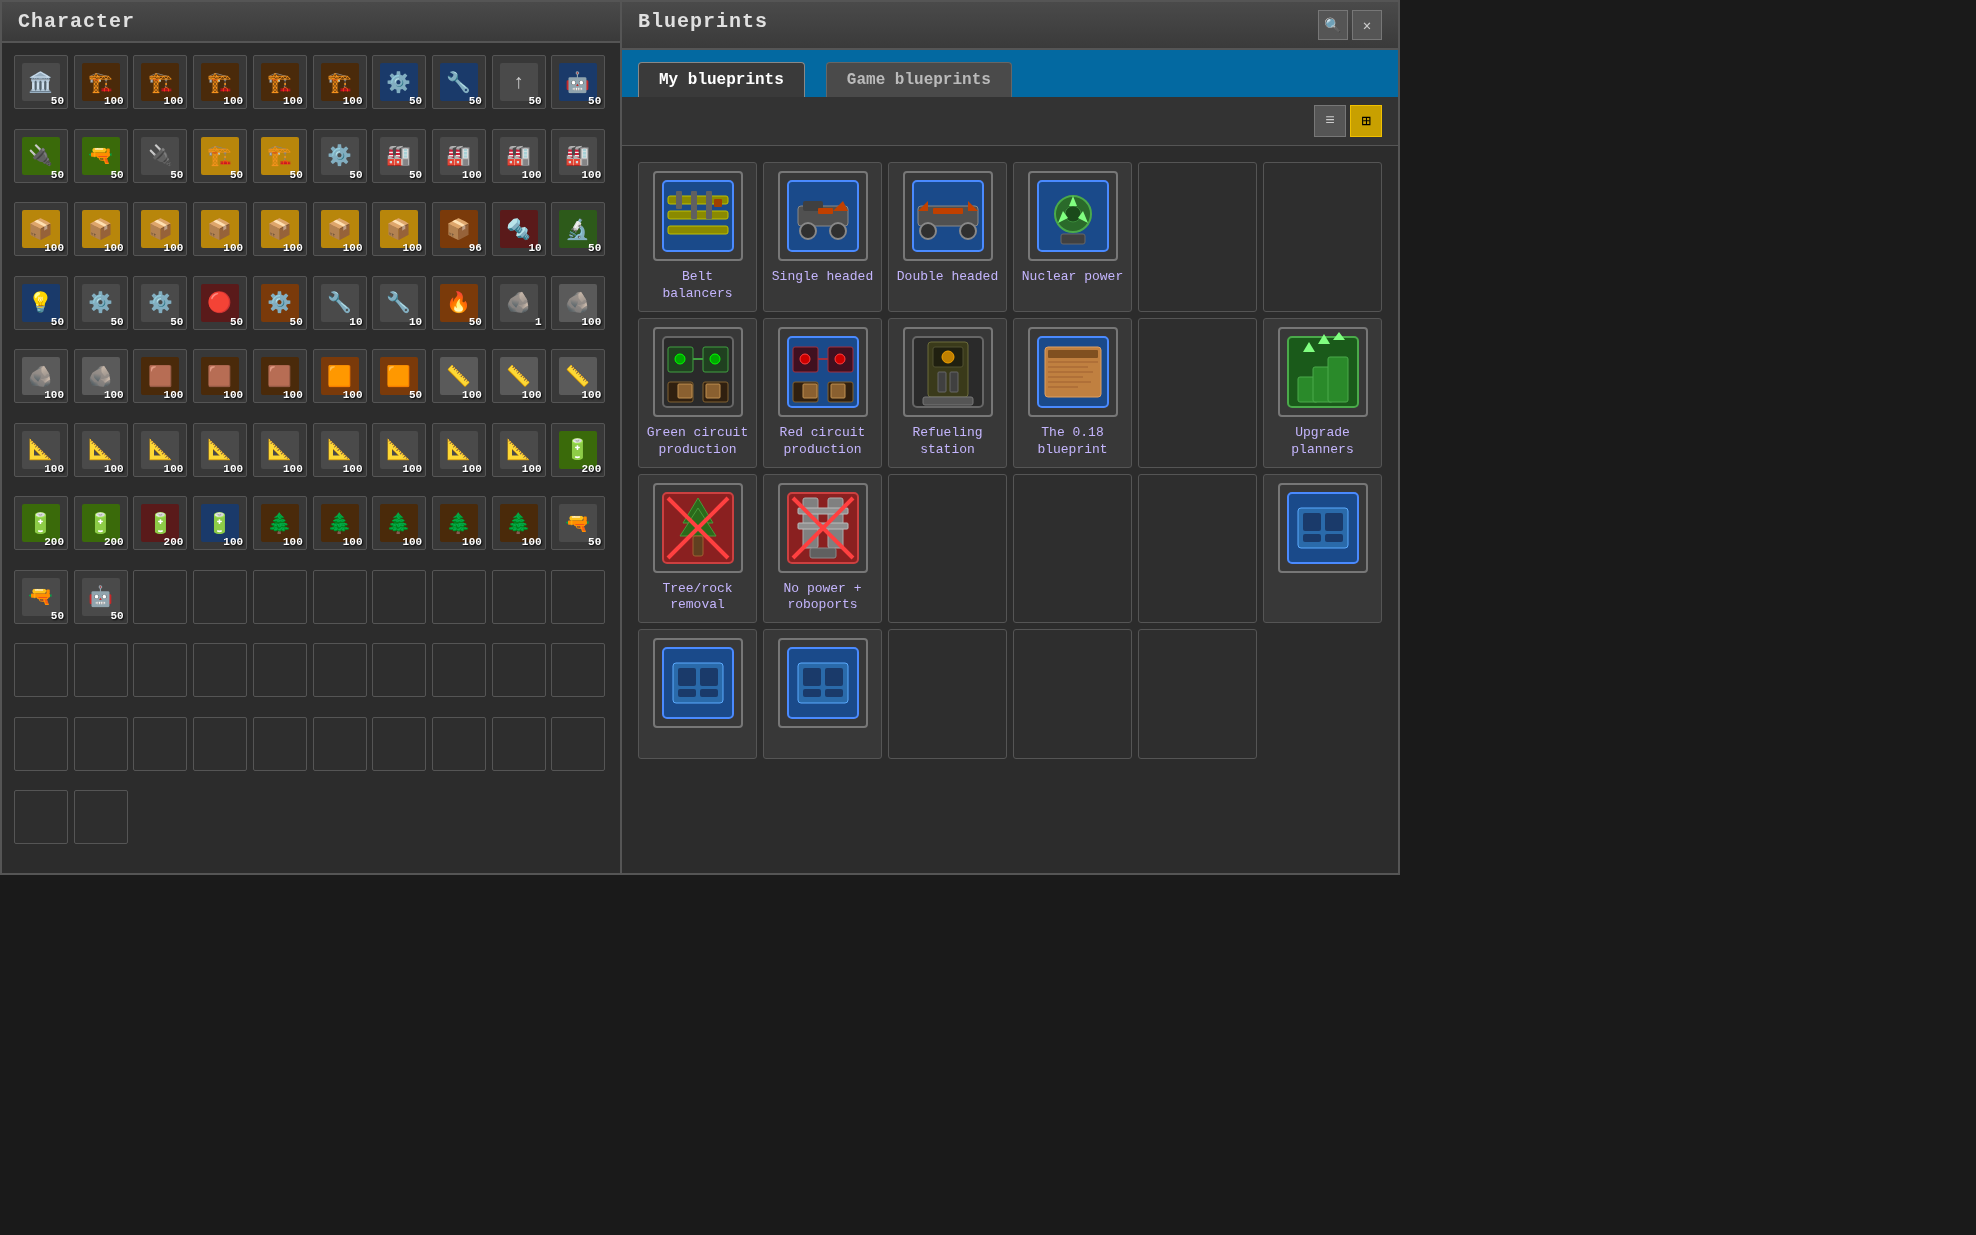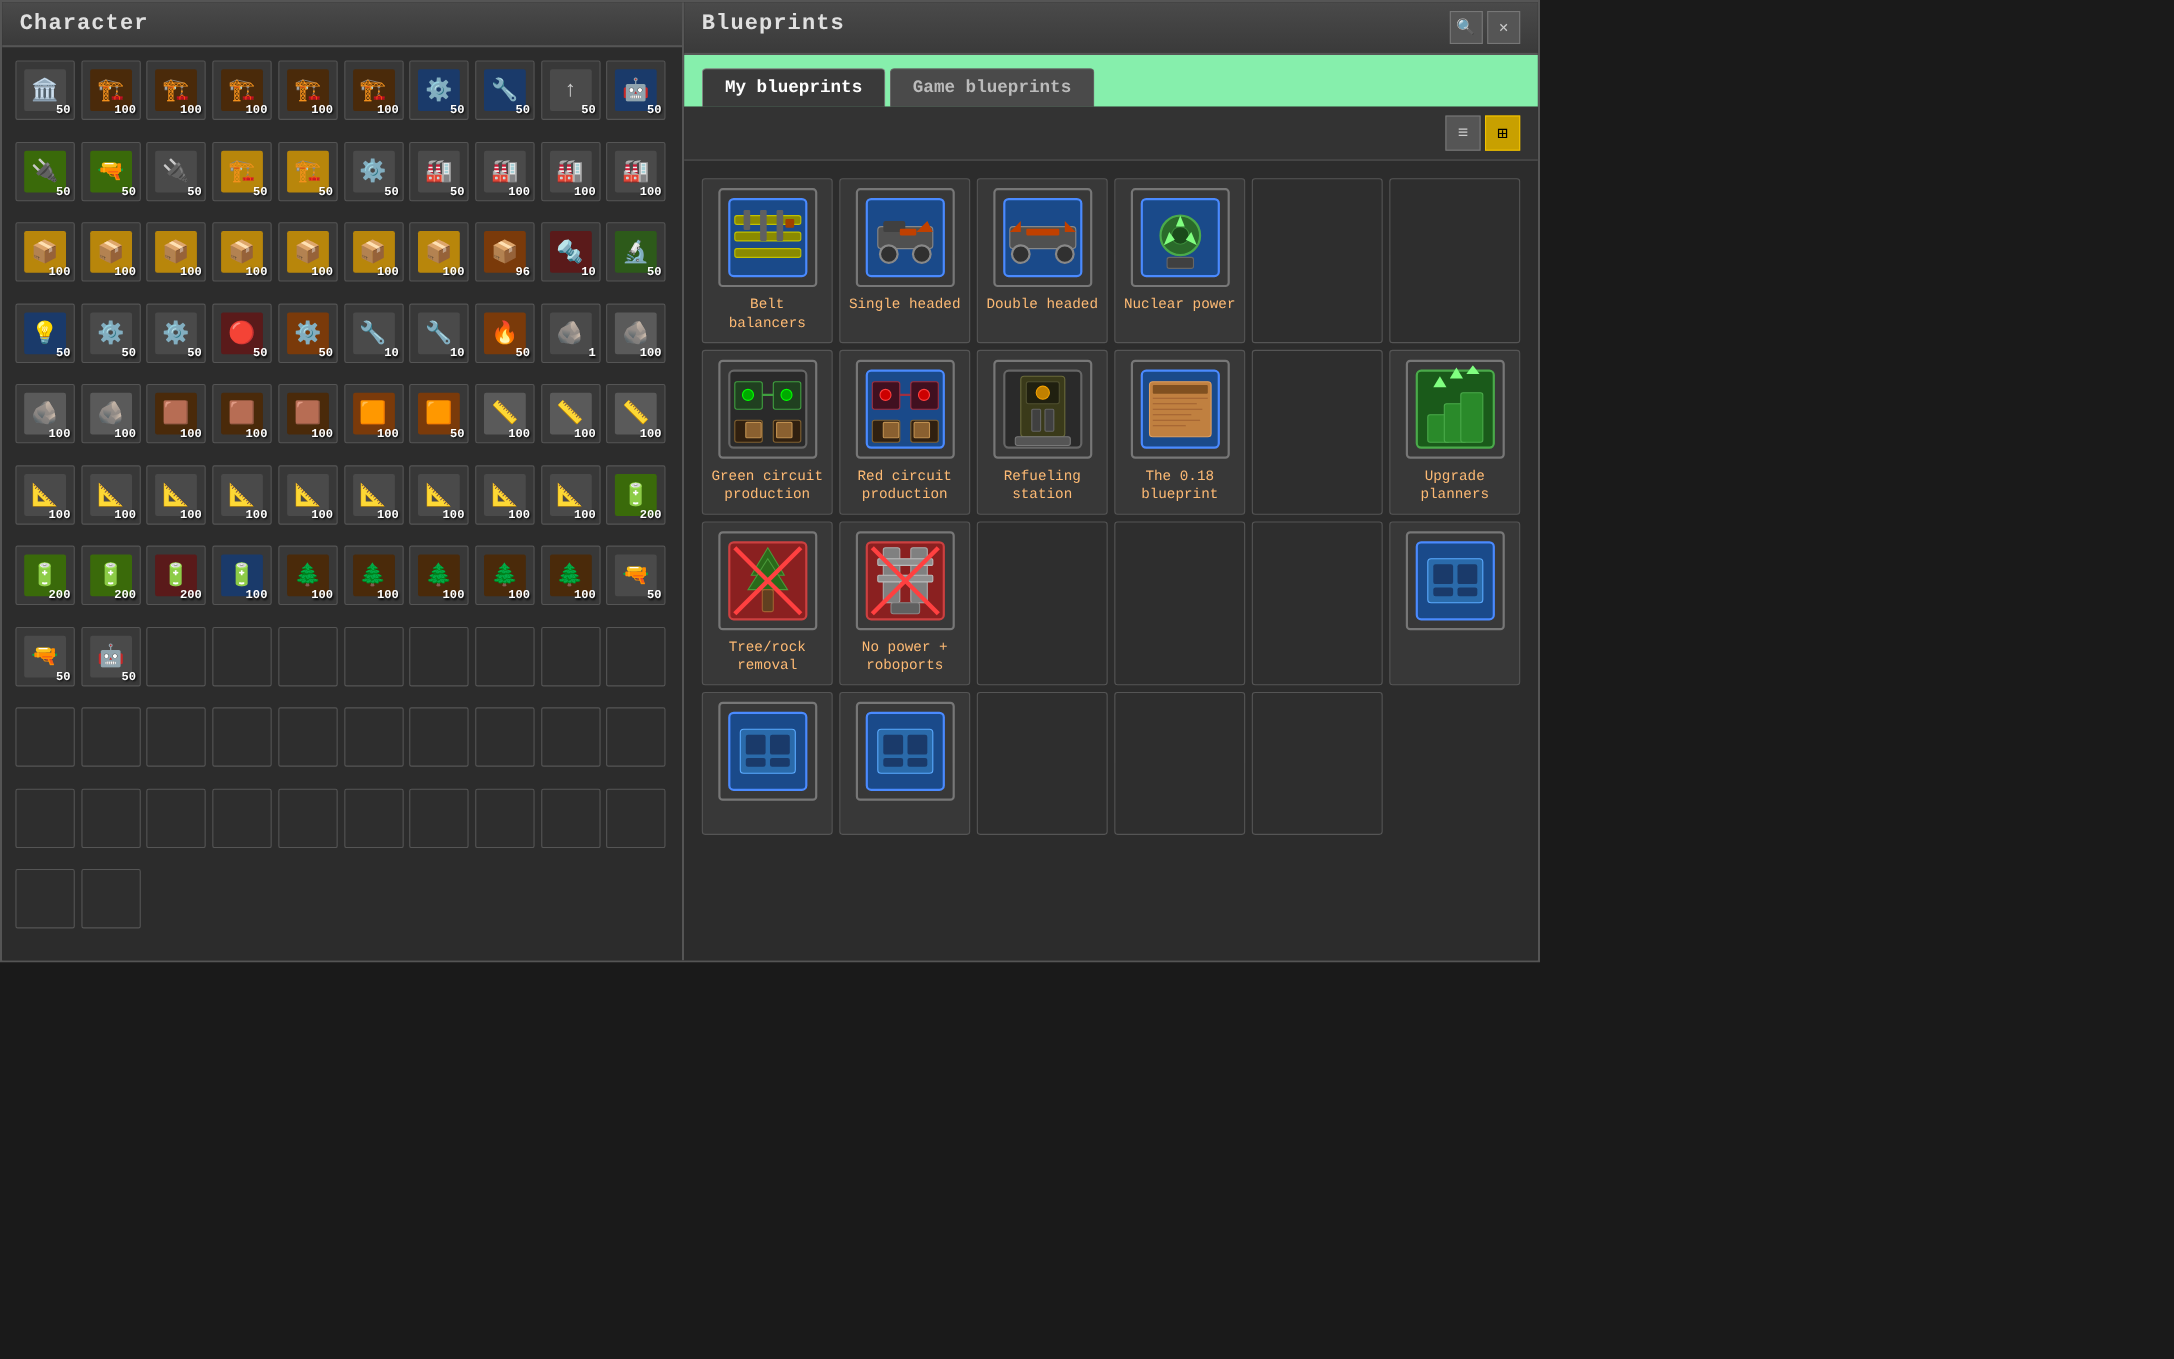--- a/index.html
+++ b/index.html
@@ -124,22 +124,22 @@
       align-items: center;
       justify-content: center;
       cursor: pointer;
       font-size: 14px;
     }
 
     .tabs-row {
       display: flex;
       align-items: flex-start;
       padding: 12px 16px 0;
-      gap: 4px;
-      background: #86efac;
+      gap: 21px;
+      background: #0369a1;
     }
 
     .tab-btn {
       padding: 8px 20px;
       font-size: 16px;
       font-weight: bold;
       cursor: pointer;
       border: 1px solid #666;
       border-bottom: none;
       border-radius: 4px 4px 0 0;
@@ -235,21 +235,21 @@
       align-items: center;
       justify-content: center;
       overflow: hidden;
       font-size: 36px;
       position: relative;
       margin-bottom: 8px;
     }
 
     .blueprint-label {
       font-size: 13px;
-      color: #fdba74;
+      color: #c4b5fd;
       text-align: center;
       line-height: 1.3;
     }
 
     
     .c-yellow { background: #b8860b; }
     .c-green { background: #2d5a1a; }
     .c-blue { background: #1a3a6a; }
     .c-red { background: #5a1a1a; }
     .c-gray { background: #4a4a4a; }

